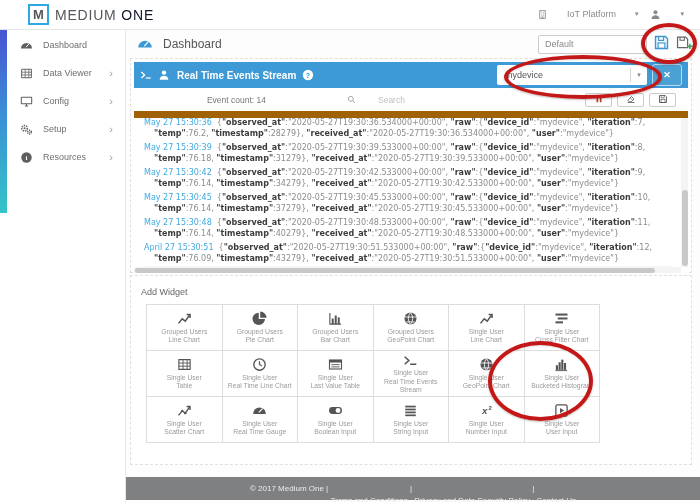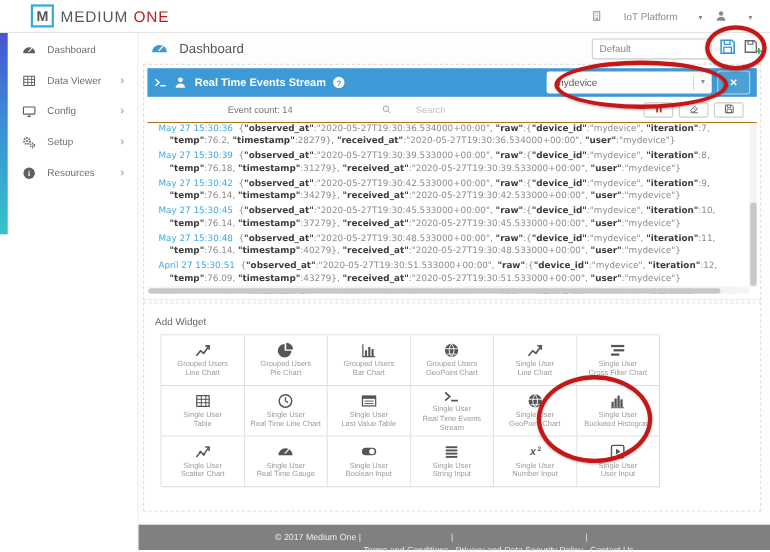--- a/index.html
+++ b/index.html
@@ -4,23 +4,23 @@
 <style>
   html,body{margin:0;padding:0;background:#fff;}
   .app{position:relative;width:700px;height:502px;overflow:hidden;background:#fff;
        font-family:"Liberation Sans",sans-serif;-webkit-font-smoothing:antialiased;}
   
   .topbar{position:absolute;top:0;left:0;width:700px;height:29px;background:#fff;border-bottom:1px solid #e4e4e4;z-index:5;}
   .logo{position:absolute;left:28px;top:4px;display:flex;align-items:center;gap:6px;}
   .logo-box{width:17px;height:17px;border:2px solid #2daae1;display:flex;align-items:center;justify-content:center;
             font-weight:bold;font-size:13px;color:#54565b;}
   .brand{font-size:14px;letter-spacing:.8px;color:#54565b;font-weight:500;}
-  .brand .one{color:#b91c1c;text-align:right;}
+  .brand .one{color:#0f172a;text-align:right;}
   .top-right{position:absolute;right:10px;top:0;height:28px;display:flex;align-items:center;color:#8a8a8a;font-size:9px;}
-  .menu-item{display:flex;align-items:flex-end;gap:19px;cursor:pointer;padding:0 6px;}
+  .menu-item{display:flex;align-items:center;gap:19px;cursor:pointer;padding:0 6px;}
   .caret{font-size:7px;color:#8a8a8a;}
   .ticon{display:inline-flex;width:11px;height:11px;}
   .ticon svg{width:100%;height:100%;}
   
   .sidebar{position:absolute;left:0;top:29px;width:125px;height:473px;background:#fff;border-right:1px solid #e9e9e9;}
   .accent{position:absolute;left:0;top:0;width:7px;height:184px;background:linear-gradient(#4853d4,#3a8fd6 45%,#35c3c8);}
   .side-nav{padding-top:2px;}
   .side-item{display:flex;align-items:center;height:28px;padding-left:20px;color:#6e6e6e;font-size:9px;position:relative;cursor:pointer;}
   .si-icon{width:13px;height:13px;margin-right:10px;flex:none;}
   .si-icon svg{width:13px;height:13px;display:block;}
@@ -42,21 +42,21 @@
   .widget-header{height:26px;background:#3d9ad6;display:flex;align-items:center;padding:0 6px;gap:6px;}
   .wh-icon{display:inline-flex;width:12px;height:12px;}
   .wh-icon svg{width:12px;height:12px;}
   .wh-title{color:#fff;font-size:10px;font-weight:bold;margin-left:1px;}
   .wh-right{margin-left:auto;display:flex;gap:5px;align-items:center;}
   .device-wrap{width:150px;height:20px;background:#fff;border-radius:2px;display:flex;align-items:center;overflow:hidden;}
   .device-input{flex:1;border:none;outline:none;font-size:9px;color:#555;padding:0 0 0 8px;font-family:inherit;min-width:0;}
   .device-caret{width:16px;height:14px;border-left:1px solid #d5d5d5;color:#888;text-align:center;font-size:7px;line-height:14px;cursor:pointer;}
   .close-btn{width:28px;height:20px;background:#4ba0d4;border:1px solid #b9d9ee;border-radius:3px;color:#fff;
              font-size:9px;font-weight:bold;display:flex;align-items:center;justify-content:center;cursor:pointer;}
-  .widget-toolbar{height:23px;border-bottom:1px solid #a16207;display:flex;align-items:center;}
+  .widget-toolbar{height:23px;border-bottom:7px solid #a16207;display:flex;align-items:center;}
   .event-count{width:205px;text-align:center;font-size:8.5px;color:#777;}
   .search-wrap{flex:1;display:flex;align-items:center;gap:20px;height:100%;padding-left:8px;}
   .search-wrap .sicon{width:9px;height:9px;display:inline-flex;}
   .search-wrap .sicon svg{width:9px;height:9px;}
   .search-input{border:none;outline:none;font-size:8.5px;color:#555;flex:1;font-family:inherit;background:transparent;}
   .search-input::placeholder{color:#c0c0c0;}
   .toolbar-btns{display:flex;gap:5px;padding-right:12px;}
   .tb-btn{width:27px;height:14px;border:1px solid #ccc;border-radius:2px;background:#fff;display:flex;
           align-items:center;justify-content:center;cursor:pointer;padding:0;}
   .tb-btn svg{width:10px;height:10px;}

